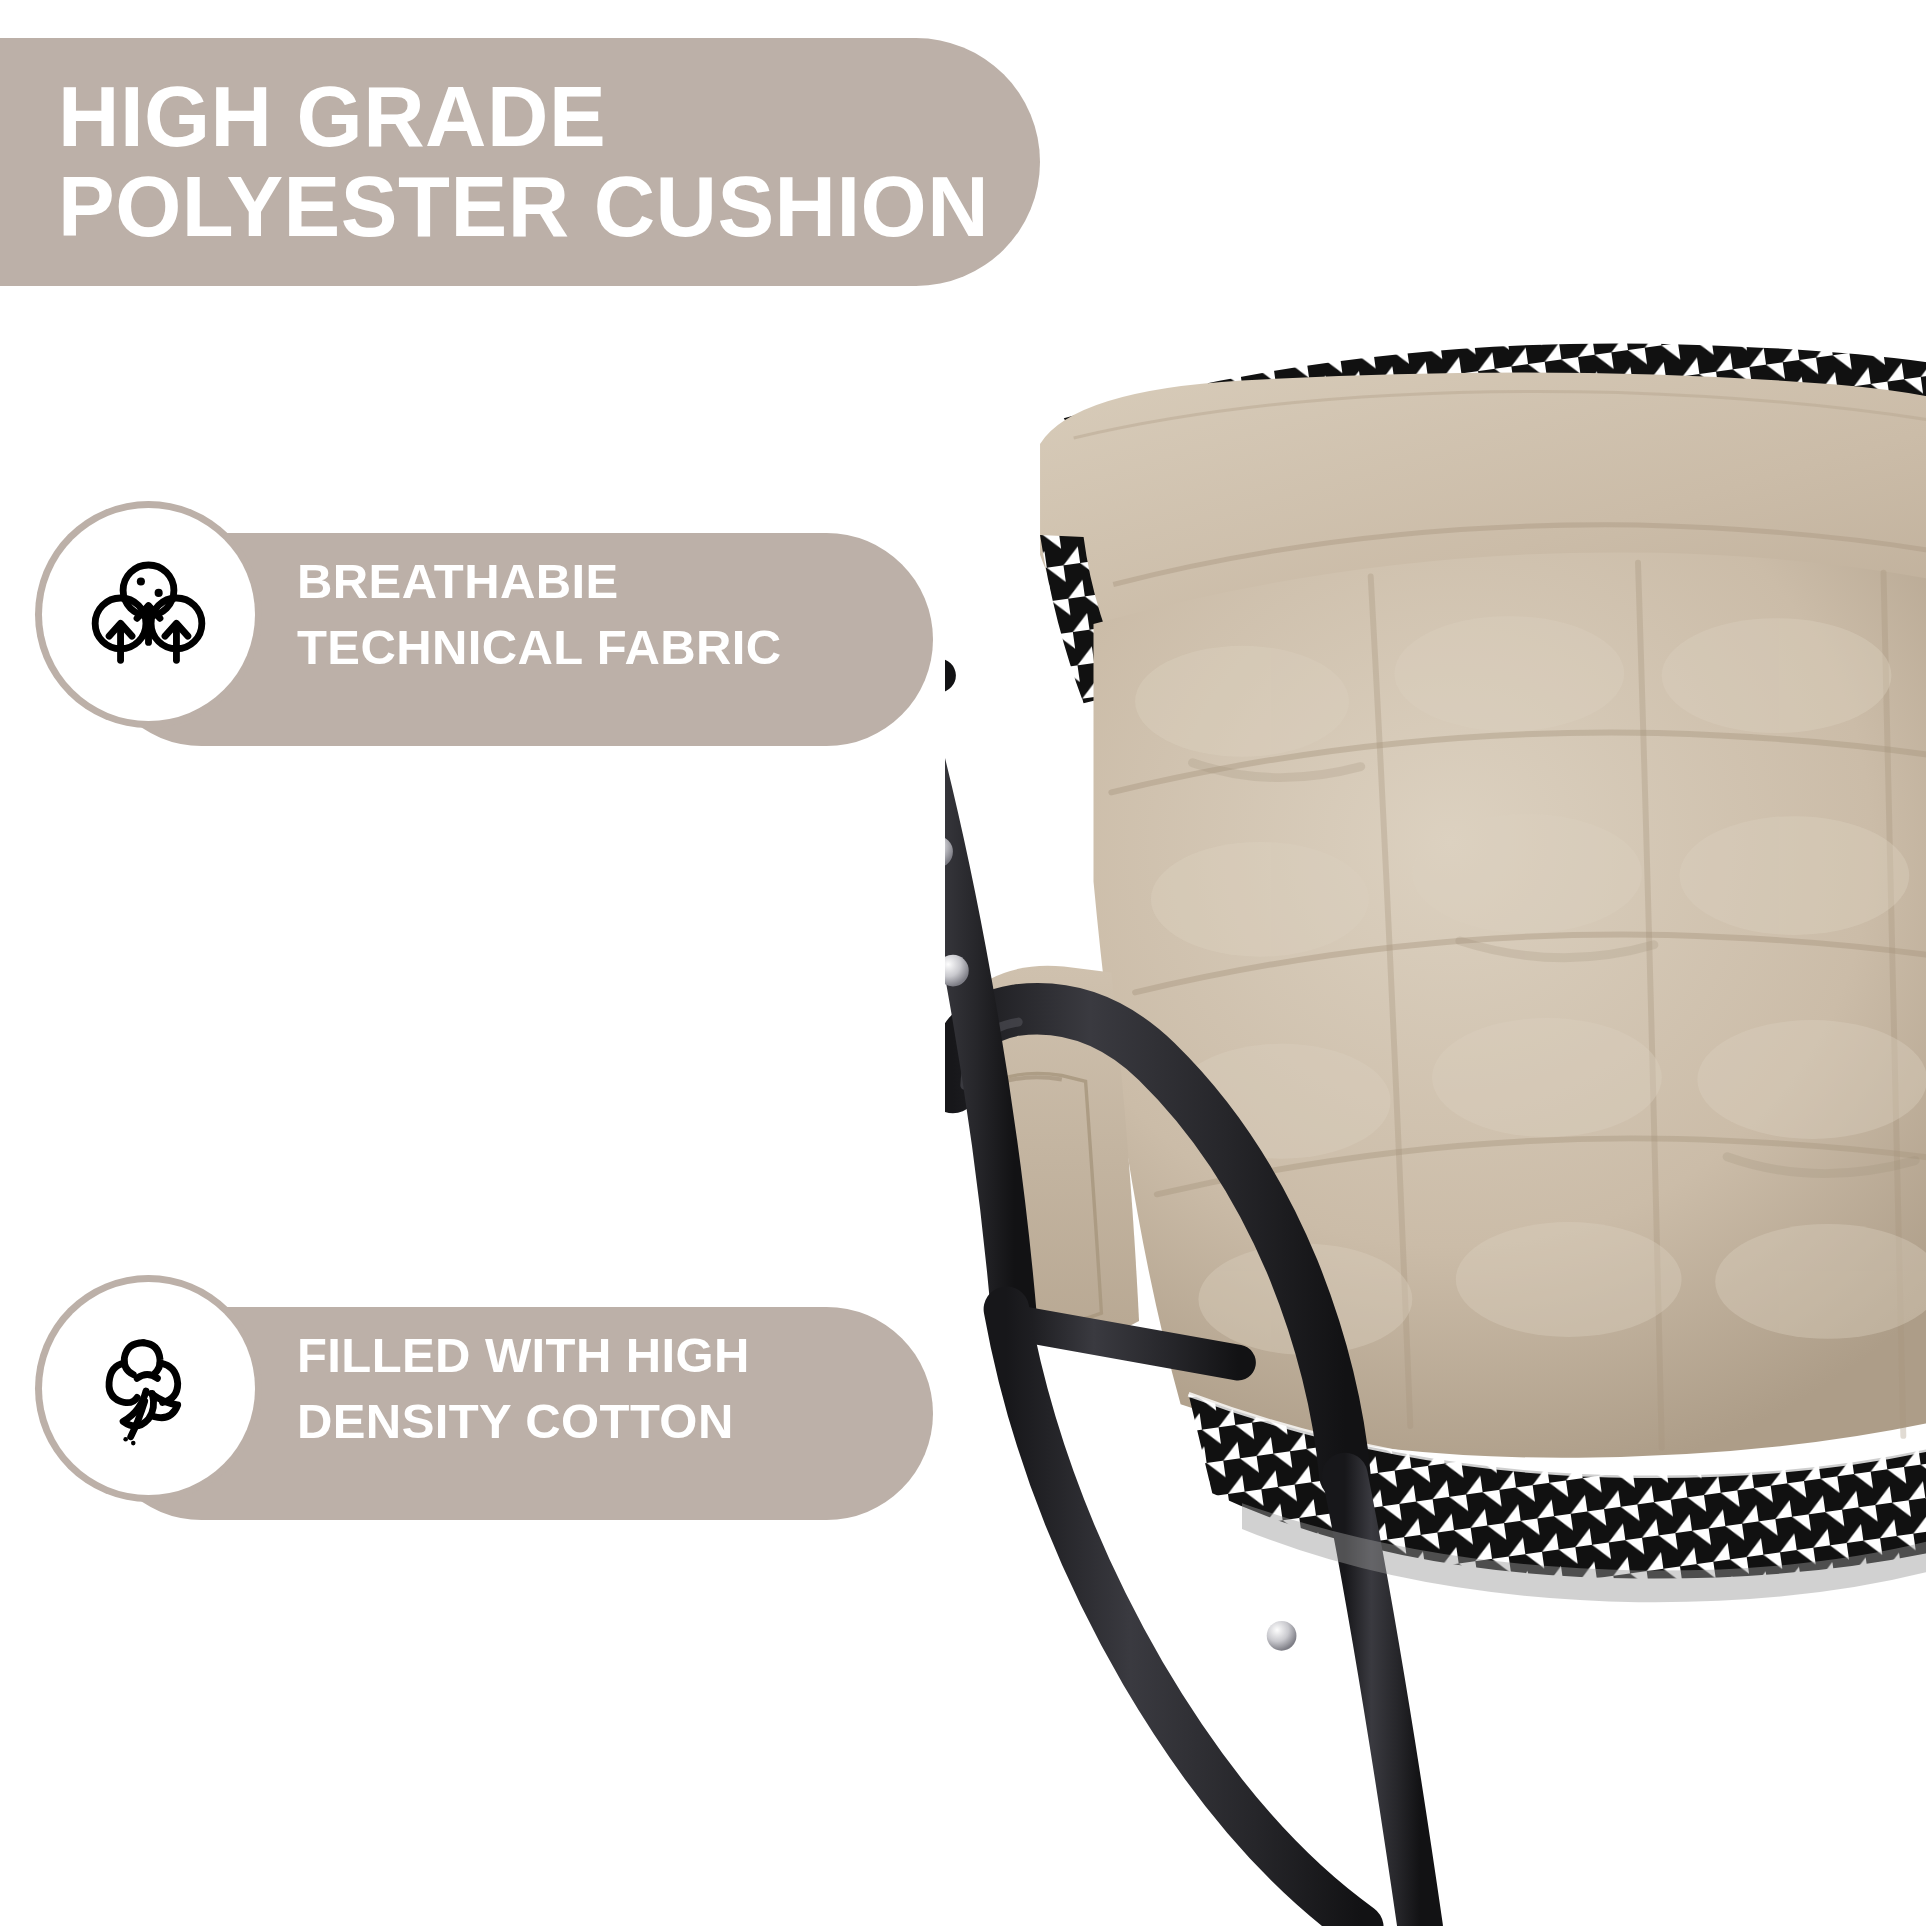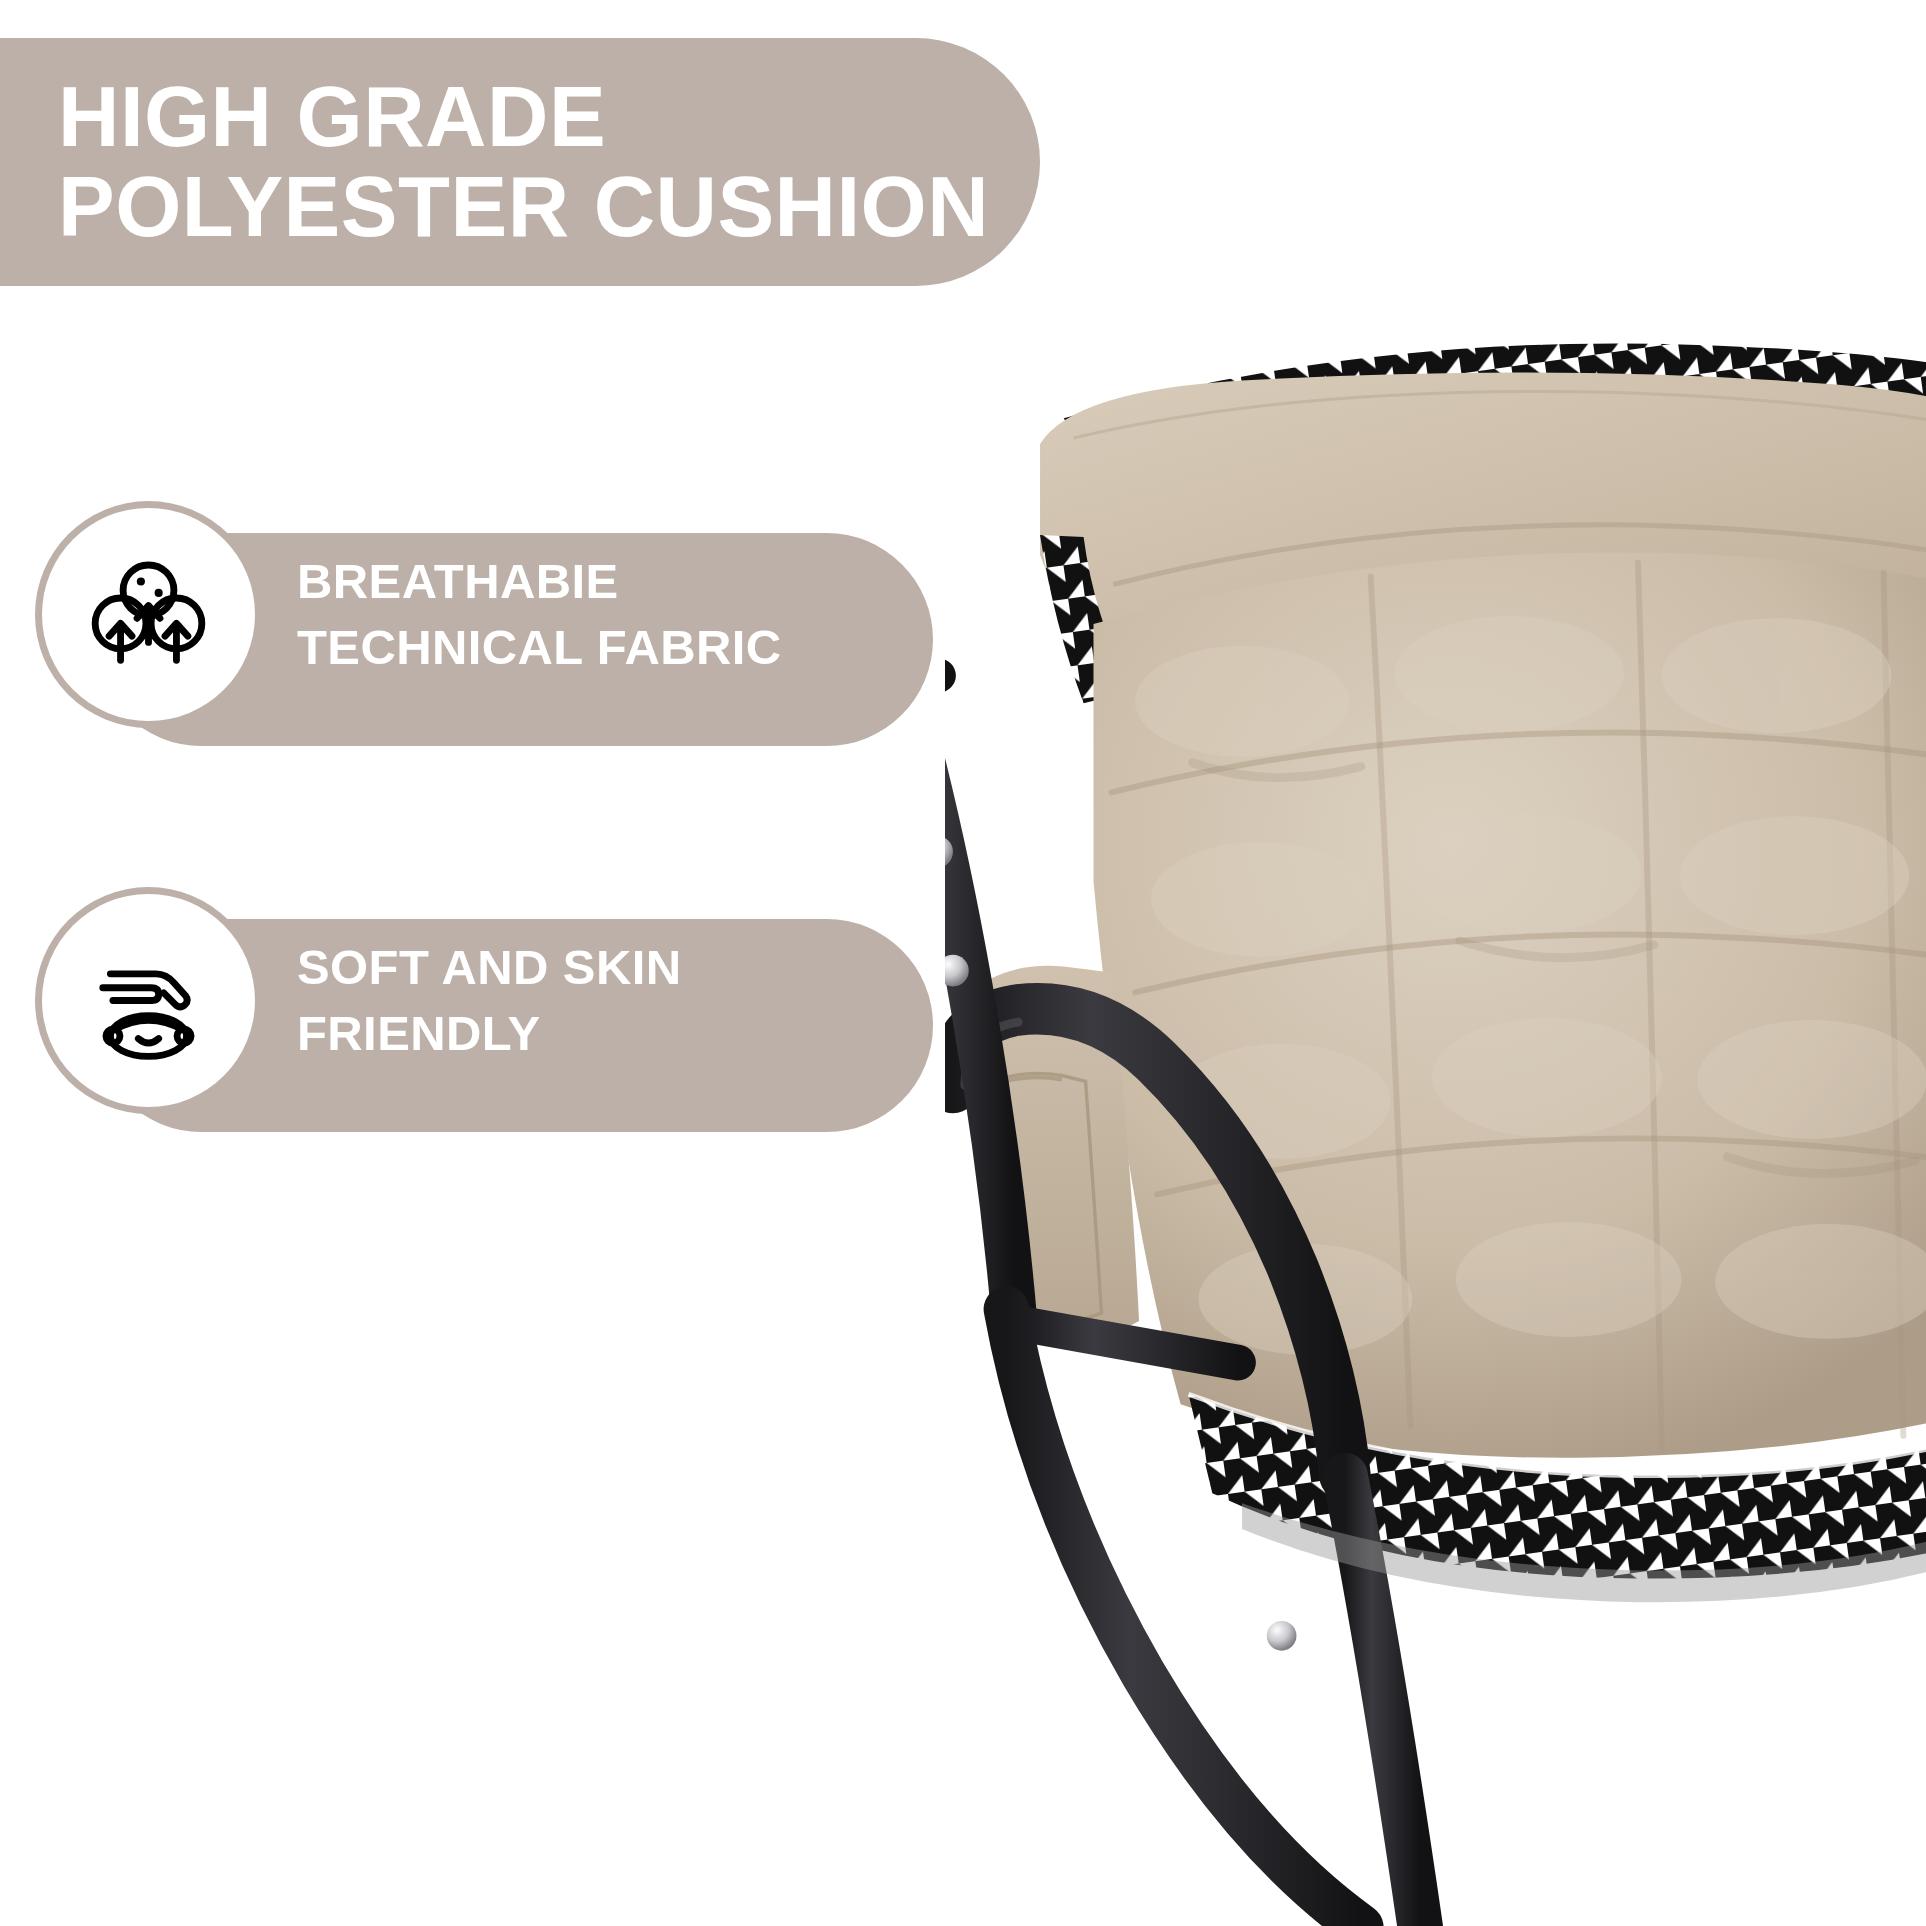--- a/index.html
+++ b/index.html
@@ -96,38 +96,40 @@
         <path d="M72 86 L72 58"></path>
         <path d="M63 67 L72 57 L81 67"></path>
         <path d="M50 72 L50 44"></path>
         <path d="M41 53 L50 43 L59 53"></path>
       </svg>
     </div>
     <div class="feature-text">BREATHABIE
 TECHNICAL FABRIC</div>
   </div>
 
-  <div class="feature" id="feature-1">
+
+  <div class="feature" id="feature-2">
     <div class="feature-bg"></div>
     <div class="feature-icon">
       <svg viewBox="0 0 100 100" fill="none" stroke="#000" stroke-width="5.4" stroke-linecap="round" stroke-linejoin="round">
-        <path d="M20 29 L56 29 Q64 29 70 36 L79 46 Q82 50 79 53 Q75 57 71 53 L62 44"></path>
-        <path d="M14 40 L52 40 Q58 40 58 45 Q58 50 52 50 L24 50"></path>
-        <path d="M22 50 L52 50"></path>
-        <ellipse cx="50" cy="78" rx="30" ry="16"></ellipse>
-        <path d="M23 73 Q50 58 77 73"></path>
-        <circle cx="22" cy="78" r="5.5"></circle>
-        <circle cx="78" cy="78" r="5.5"></circle>
-        <path d="M42 80 Q50 87 58 80"></path>
+        <path d="M46 14 Q33 14 31 26 Q30 35 38 39"></path>
+        <path d="M46 14 Q58 15 59 27 Q60 34 54 39"></path>
+        <path d="M31 30 Q20 32 19 45 Q18 58 31 61 Q38 62 41 57"></path>
+        <path d="M59 30 Q72 32 73 46 Q73 58 61 61"></path>
+        <path d="M41 42 Q49 36 57 42"></path>
+        <path d="M48 52 Q44 68 30 76 Q41 84 50 74 Q56 66 53 54"></path>
+        <path d="M52 54 Q63 62 73 63 Q68 76 54 72"></path>
+        <path d="M47 60 Q42 76 36 88"></path>
+        <circle cx="32" cy="90" r="1.8" fill="#000" stroke="none"></circle>
+        <circle cx="38" cy="93" r="1.8" fill="#000" stroke="none"></circle>
       </svg>
     </div>
-    <div class="feature-text">SOFT AND SKIN
-FRIENDLY</div>
-  </div>
-
+    <div class="feature-text">FILLED WITH HIGH
+DENSITY COTTON</div>
+  </div>
 
   <div class="chair">
     <svg viewBox="0 0 1100 1616" xmlns="http://www.w3.org/2000/svg">
       <defs>
 
         <pattern id="hounds" patternUnits="userSpaceOnUse" width="34" height="34" patternTransform="rotate(-8)">
           <rect width="34" height="34" fill="#ffffff"></rect>
           <path d="M0 0 H17 V17 H0 Z" fill="#111"></path>
           <path d="M17 17 H34 V34 H17 Z" fill="#111"></path>
           <path d="M17 0 L34 0 L17 17 Z" fill="#111"></path>

